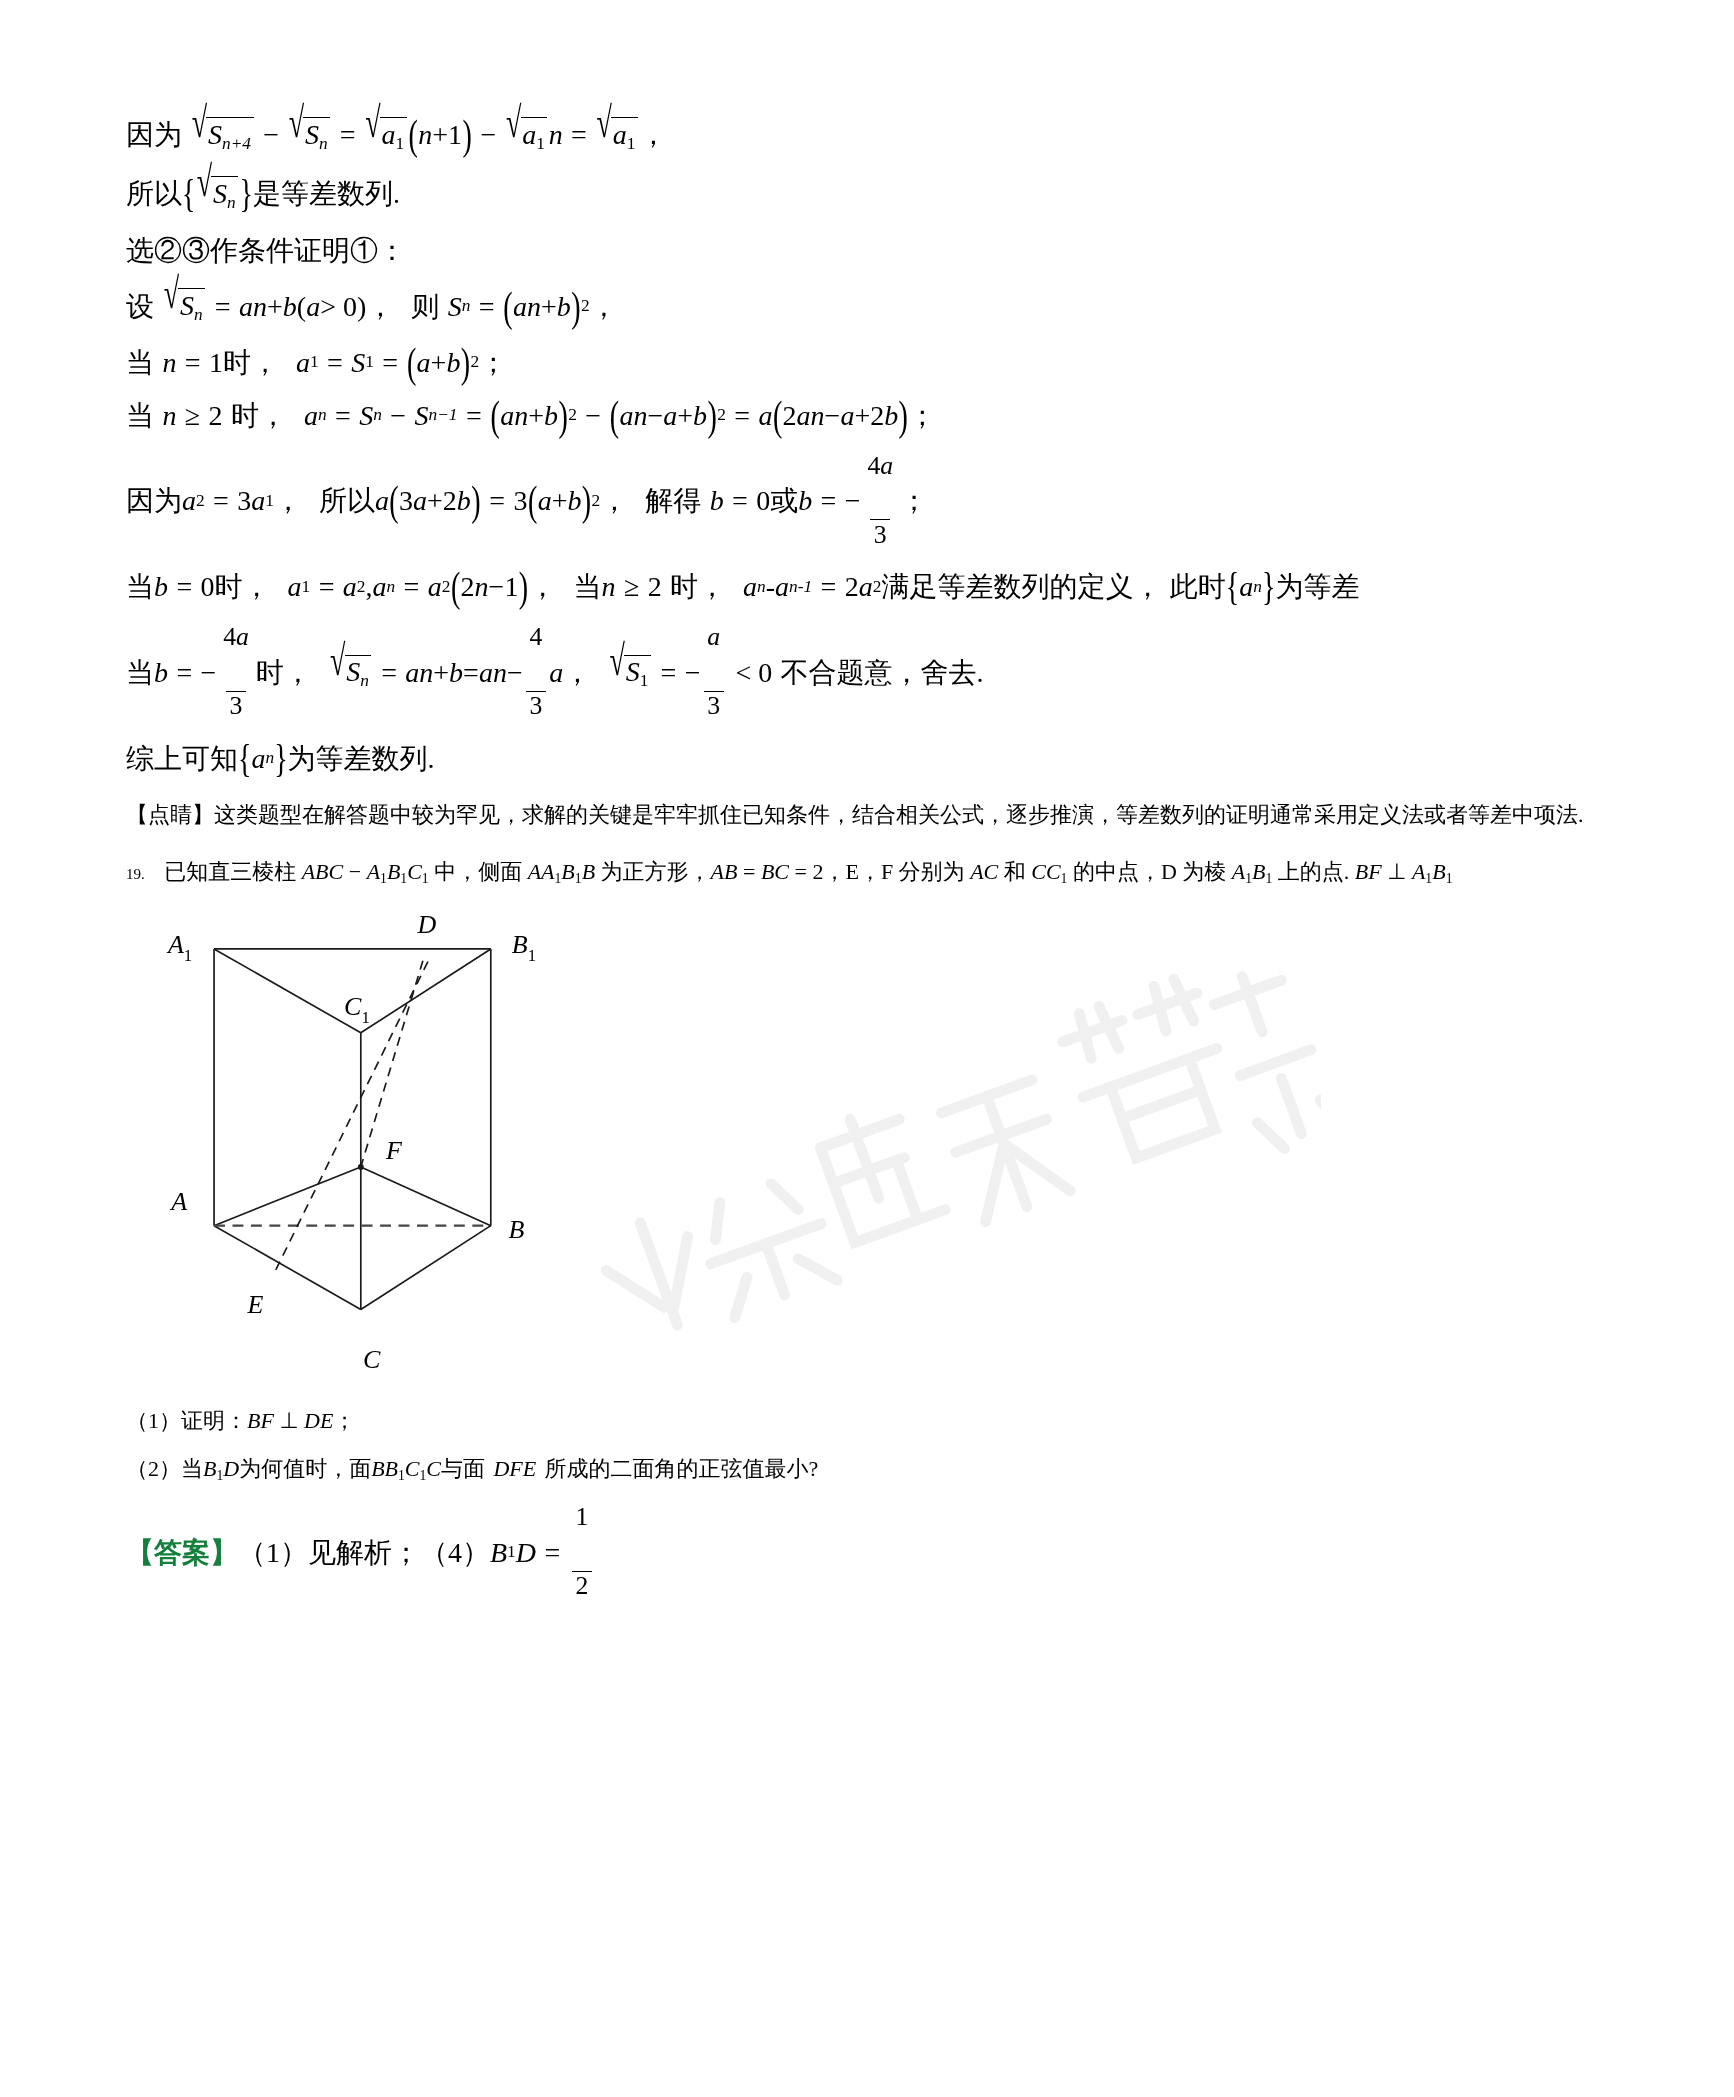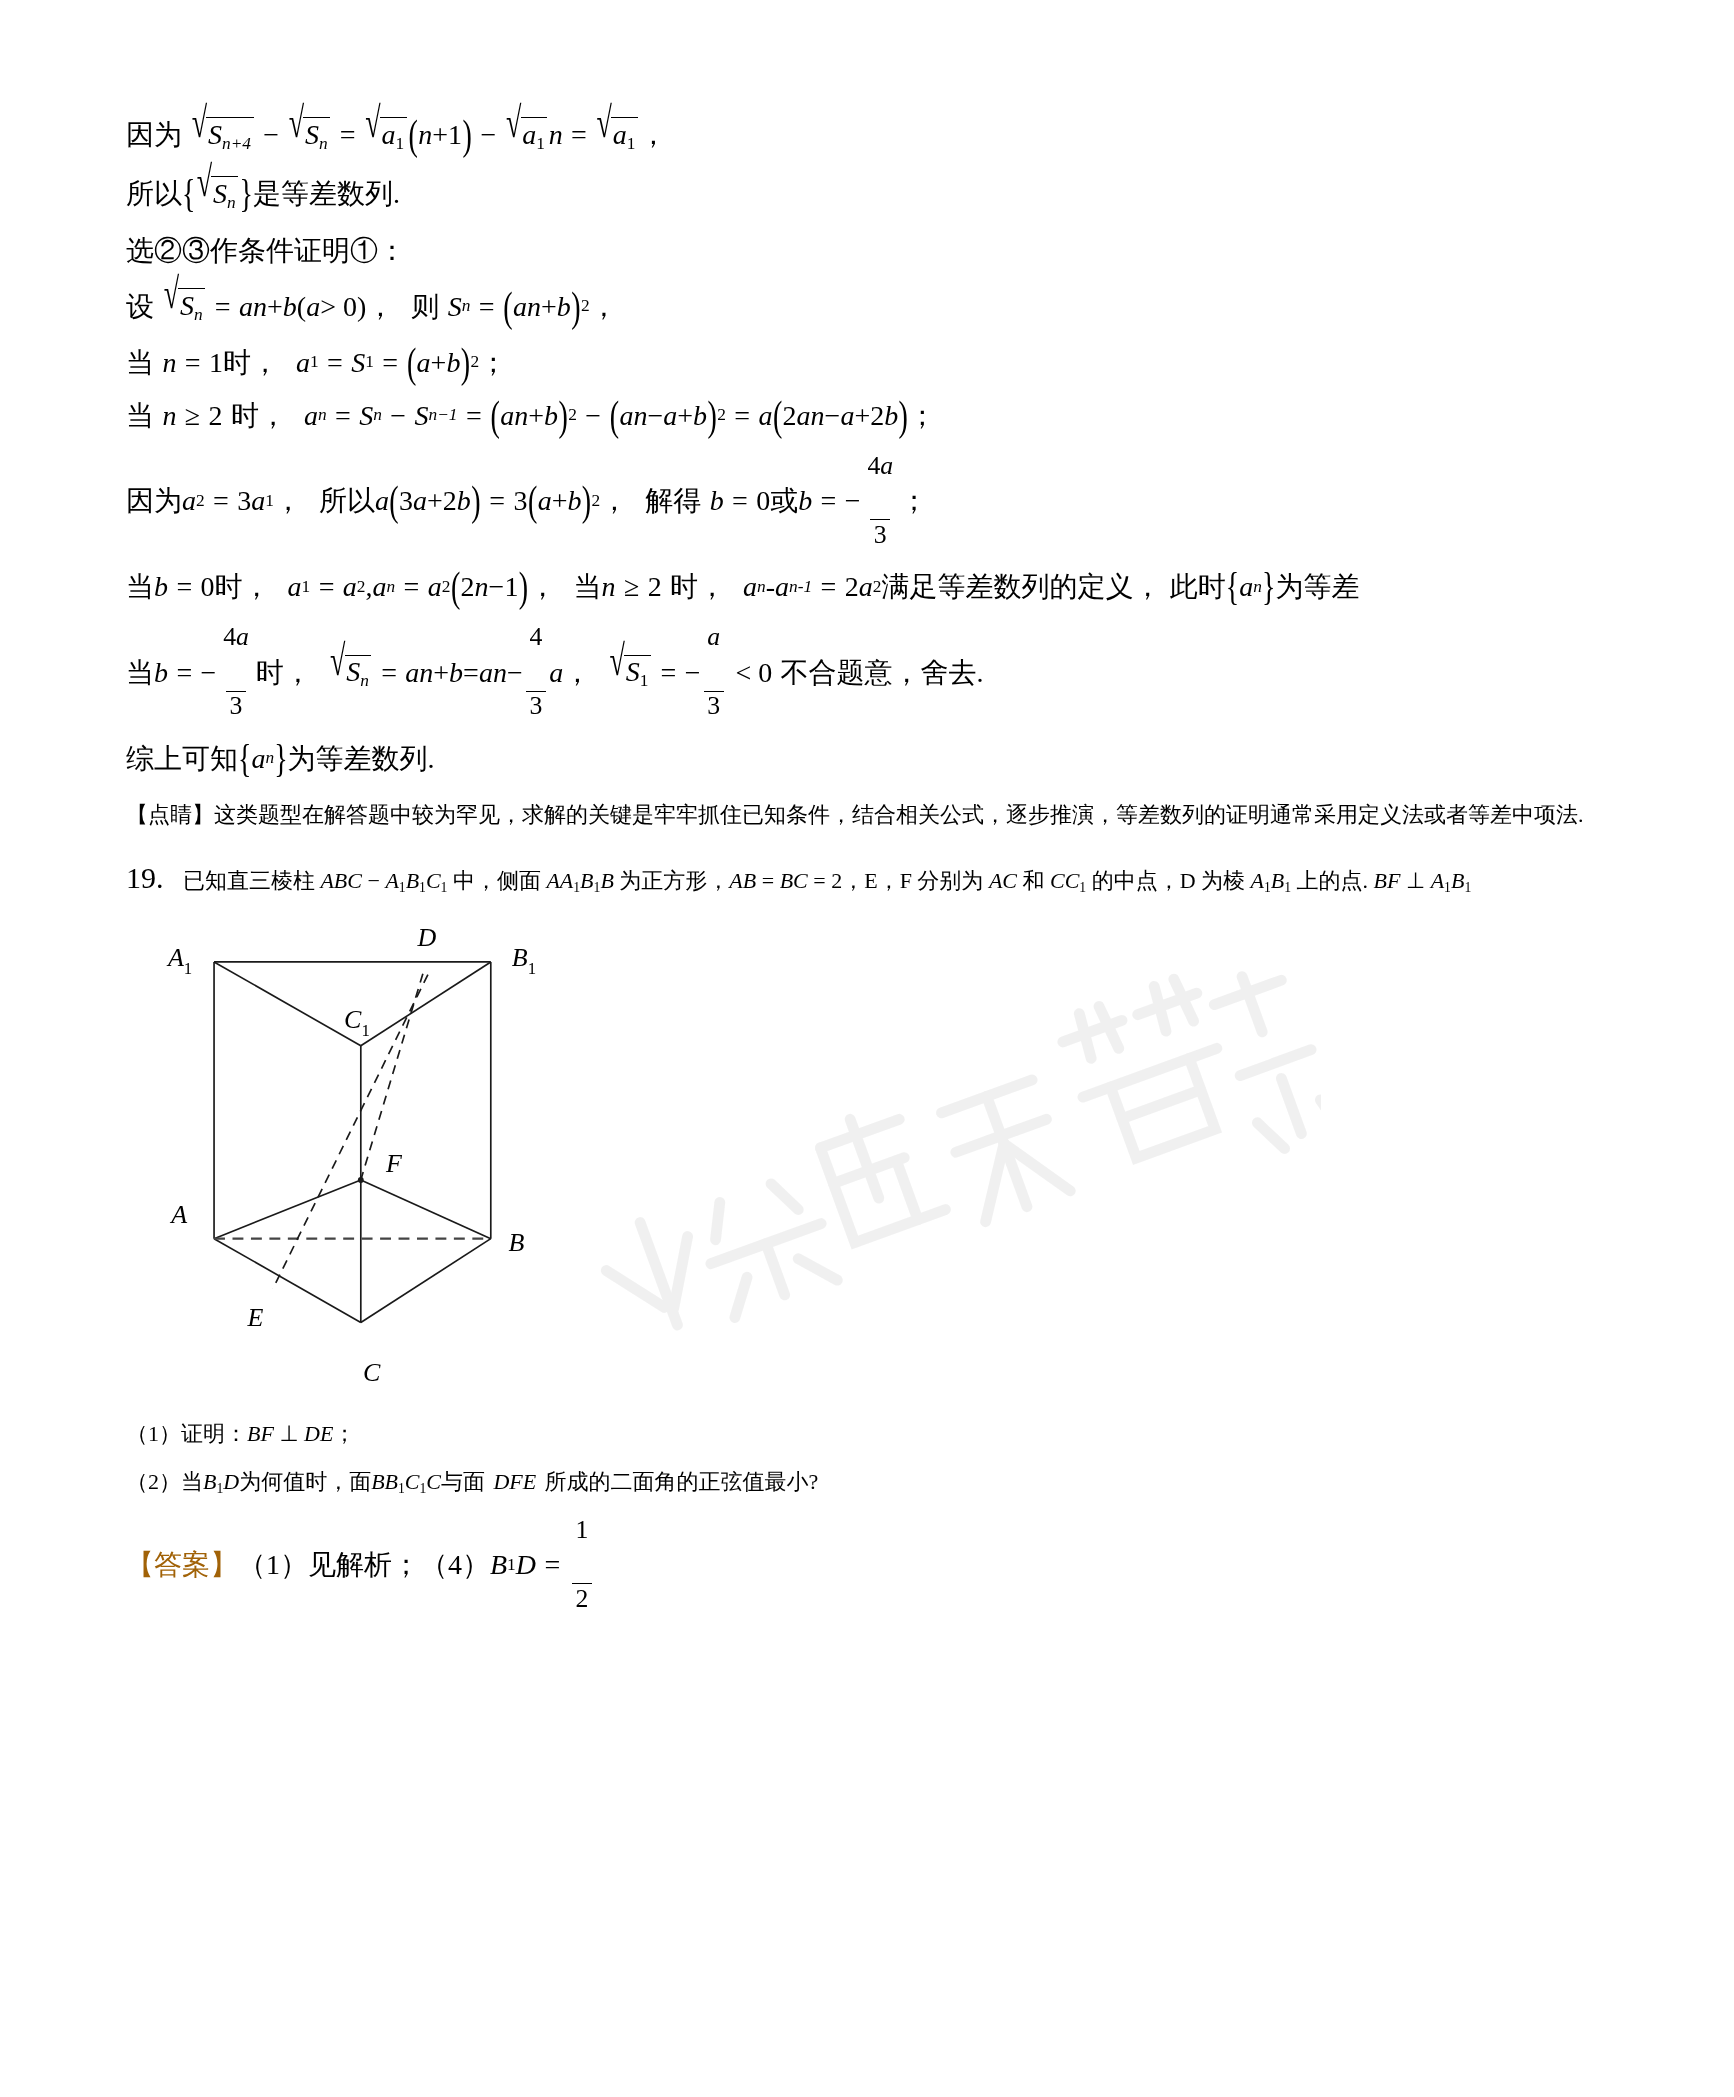--- a/index.html
+++ b/index.html
@@ -89,22 +89,22 @@
     font-style:normal;
     margin:0 0.4px;
   }
   .br-l, .br-r {
     display:inline-block;
     transform:scaleY(1.45);
     font-style:normal;
   }
 
   
-  .qnum { font-size:30px; }
-  .answer-tag { color:#a16207; font-weight:normal; }
+  .qnum { font-size:15px; }
+  .answer-tag { color:#15803d; font-weight:bold; }
 
   .para { font-size:22px; line-height:1.62; margin:0 0 12.6px 0; }
 
   
   .figwrap { position:relative; margin:17px 0 17px 25px; }
 </style>
 </head>
 <body>
 
 <div class="page">

